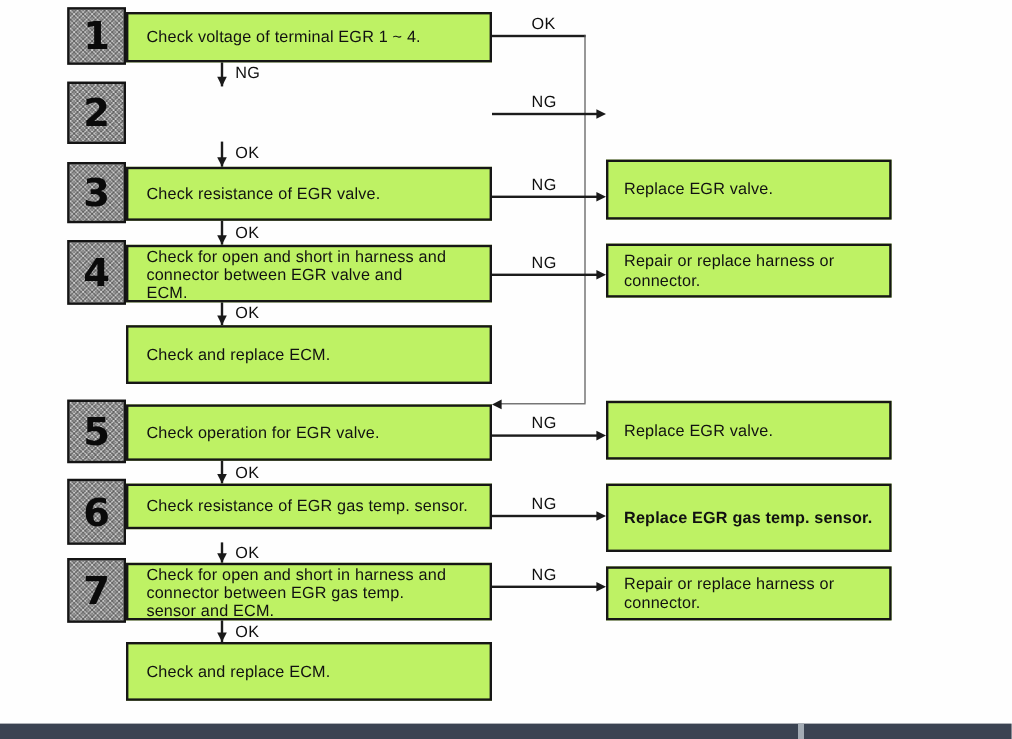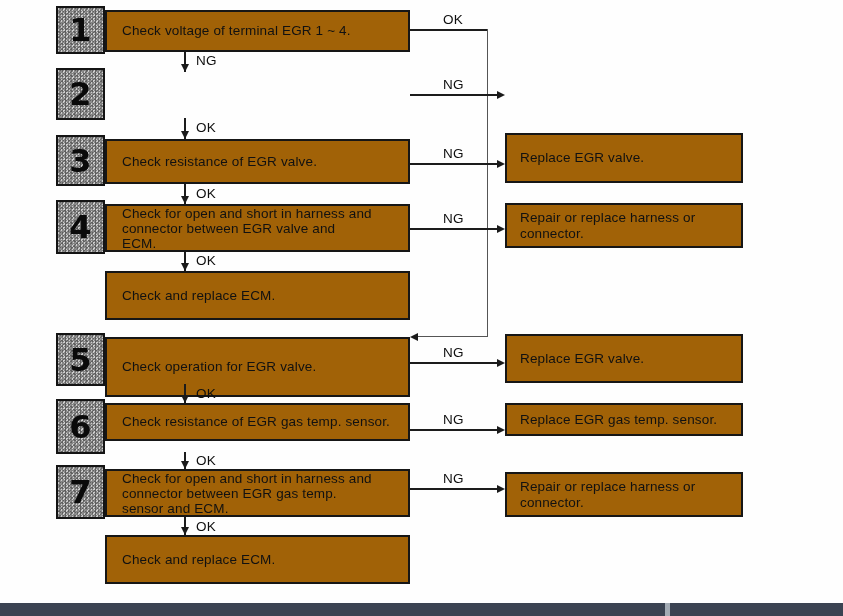--- a/index.html
+++ b/index.html
@@ -7,21 +7,21 @@
     width:843px;height:616px;position:relative;overflow:hidden;
     background:#fefefe;
     font-family:"Liberation Sans", sans-serif;
     color:#111;
   }
   .stage{position:absolute;inset:0;}
   
   .box{
     position:absolute;
     border:2px solid #161616;
-    background:#a16207;
+    background:#bef264;
     box-sizing:border-box;
     display:flex;flex-direction:column;justify-content:center;
     padding-left:15px;padding-right:6px;
     font-size:13.5px;line-height:15.5px;letter-spacing:.15px;
     white-space:pre-line;
   }
   .mainbox{left:105px;width:305px;}
   .resultbox{left:505px;width:238px;padding-left:13px;}
   
   .numsq{
@@ -127,21 +127,21 @@
   <div class="arr-down" style="left:181px;top:263px;"></div>
   <span class="lbl" style="left:196px;top:253px;">OK</span>
 
   <div class="box mainbox" style="top:271px;height:49px;">
     <span>Check and replace ECM.</span>
   </div>
 
   <div class="numsq" style="top:333px;height:53px;">
     <span>5</span>
   </div>
-  <div class="box mainbox" style="top:337px;height:60px;">
+  <div class="box mainbox" style="top:337px;height:47px;">
     <span>Check operation for EGR valve.</span>
   </div>
   <span class="lbl" style="left:443px;top:345px;">NG</span>
   <div class="hline" style="left:410px;top:362px;width:90px;"></div>
   <div class="arr-right" style="left:497px;top:359px;"></div>
   <div class="box resultbox" style="top:334px;height:49px;">
     <span>Replace EGR valve.</span>
   </div>
 
   <div class="vline" style="left:184px;top:384px;height:19px;"></div>
@@ -150,21 +150,21 @@
 
   <div class="numsq" style="top:399px;height:55px;">
     <span>6</span>
   </div>
   <div class="box mainbox" style="top:403px;height:38px;">
     <span>Check resistance of EGR gas temp. sensor.</span>
   </div>
   <span class="lbl" style="left:443px;top:412px;">NG</span>
   <div class="hline" style="left:410px;top:429px;width:90px;"></div>
   <div class="arr-right" style="left:497px;top:426px;"></div>
-  <div class="box resultbox" style="top:403px;height:33px;">
+  <div class="box resultbox" style="top:403px;height:57px;font-weight:bold;">
     <span>Replace EGR gas temp. sensor.</span>
   </div>
 
   <div class="vline" style="left:184px;top:452px;height:17px;"></div>
   <div class="arr-down" style="left:181px;top:461px;"></div>
   <span class="lbl" style="left:196px;top:453px;">OK</span>
 
   <div class="numsq" style="top:465px;height:54px;">
     <span>7</span>
   </div>

